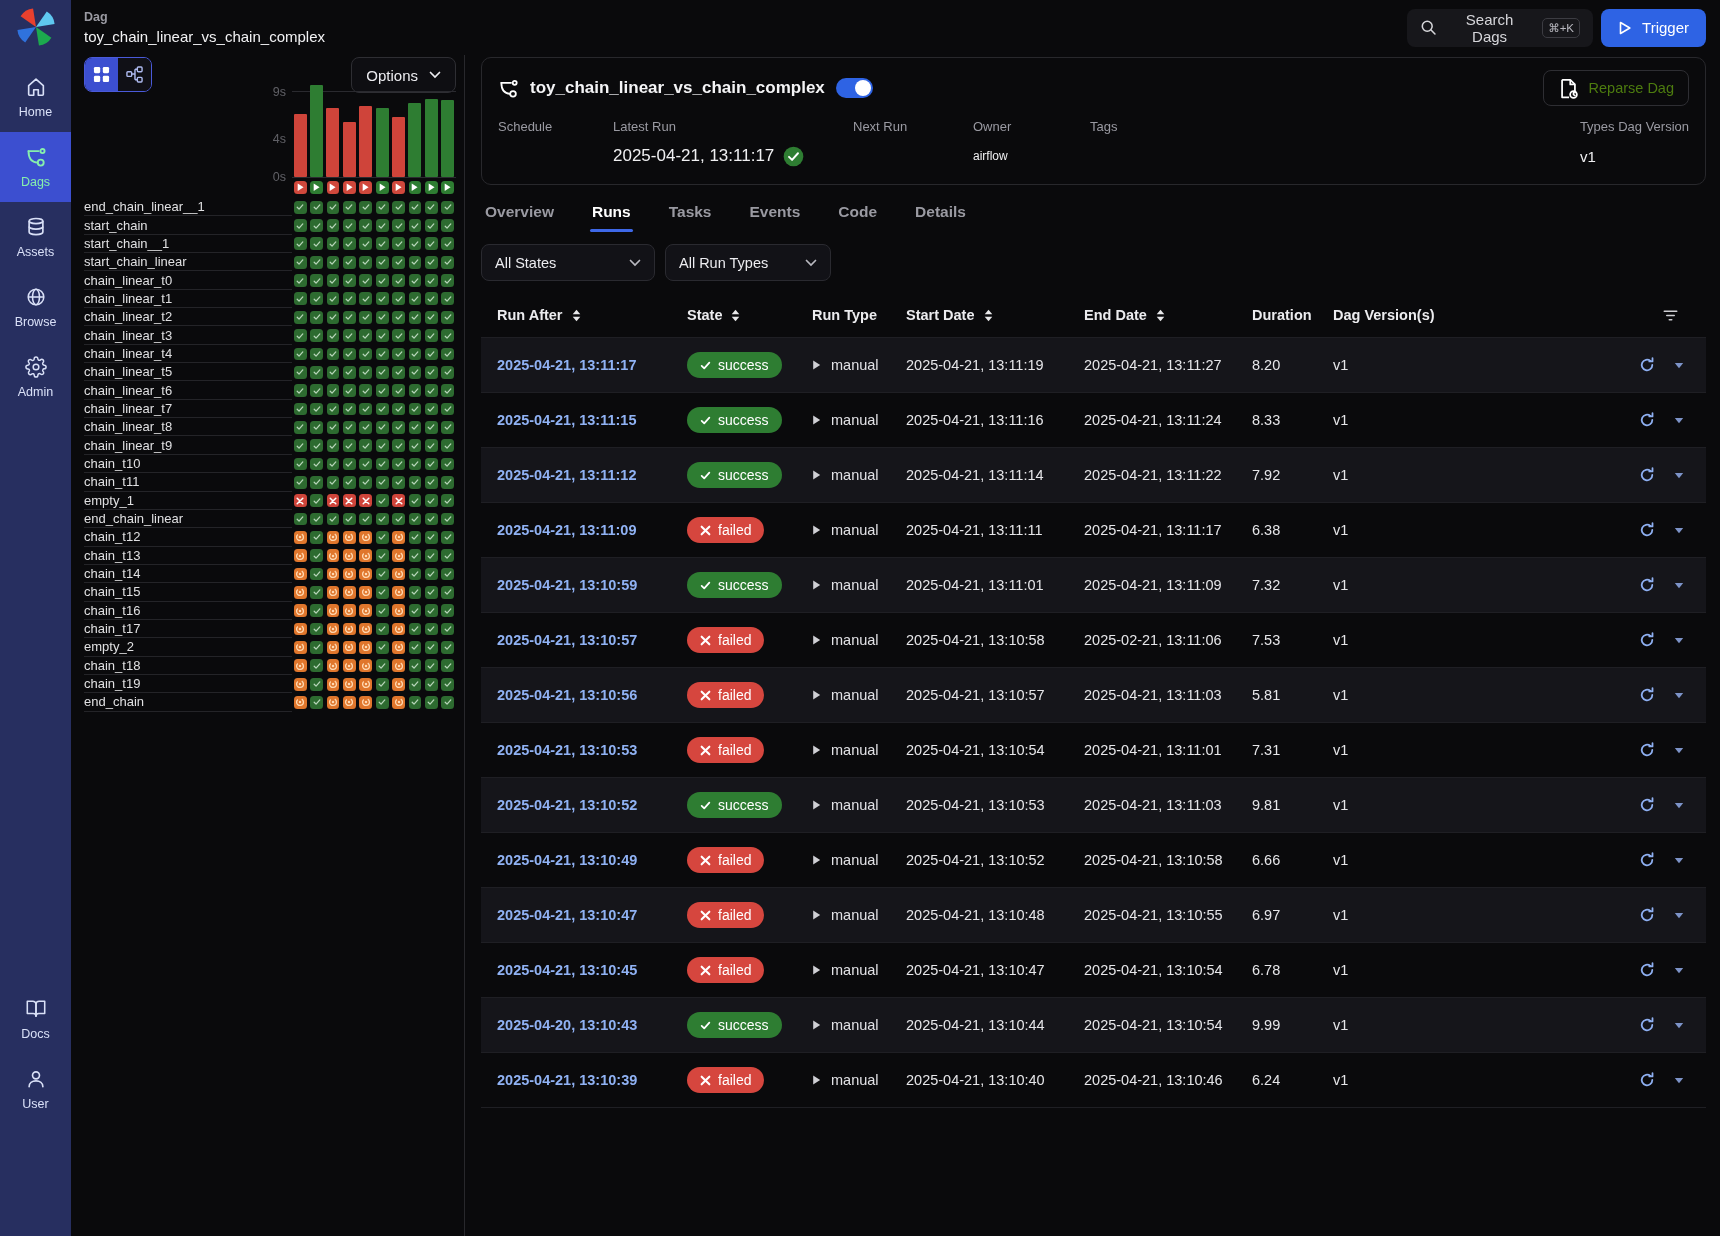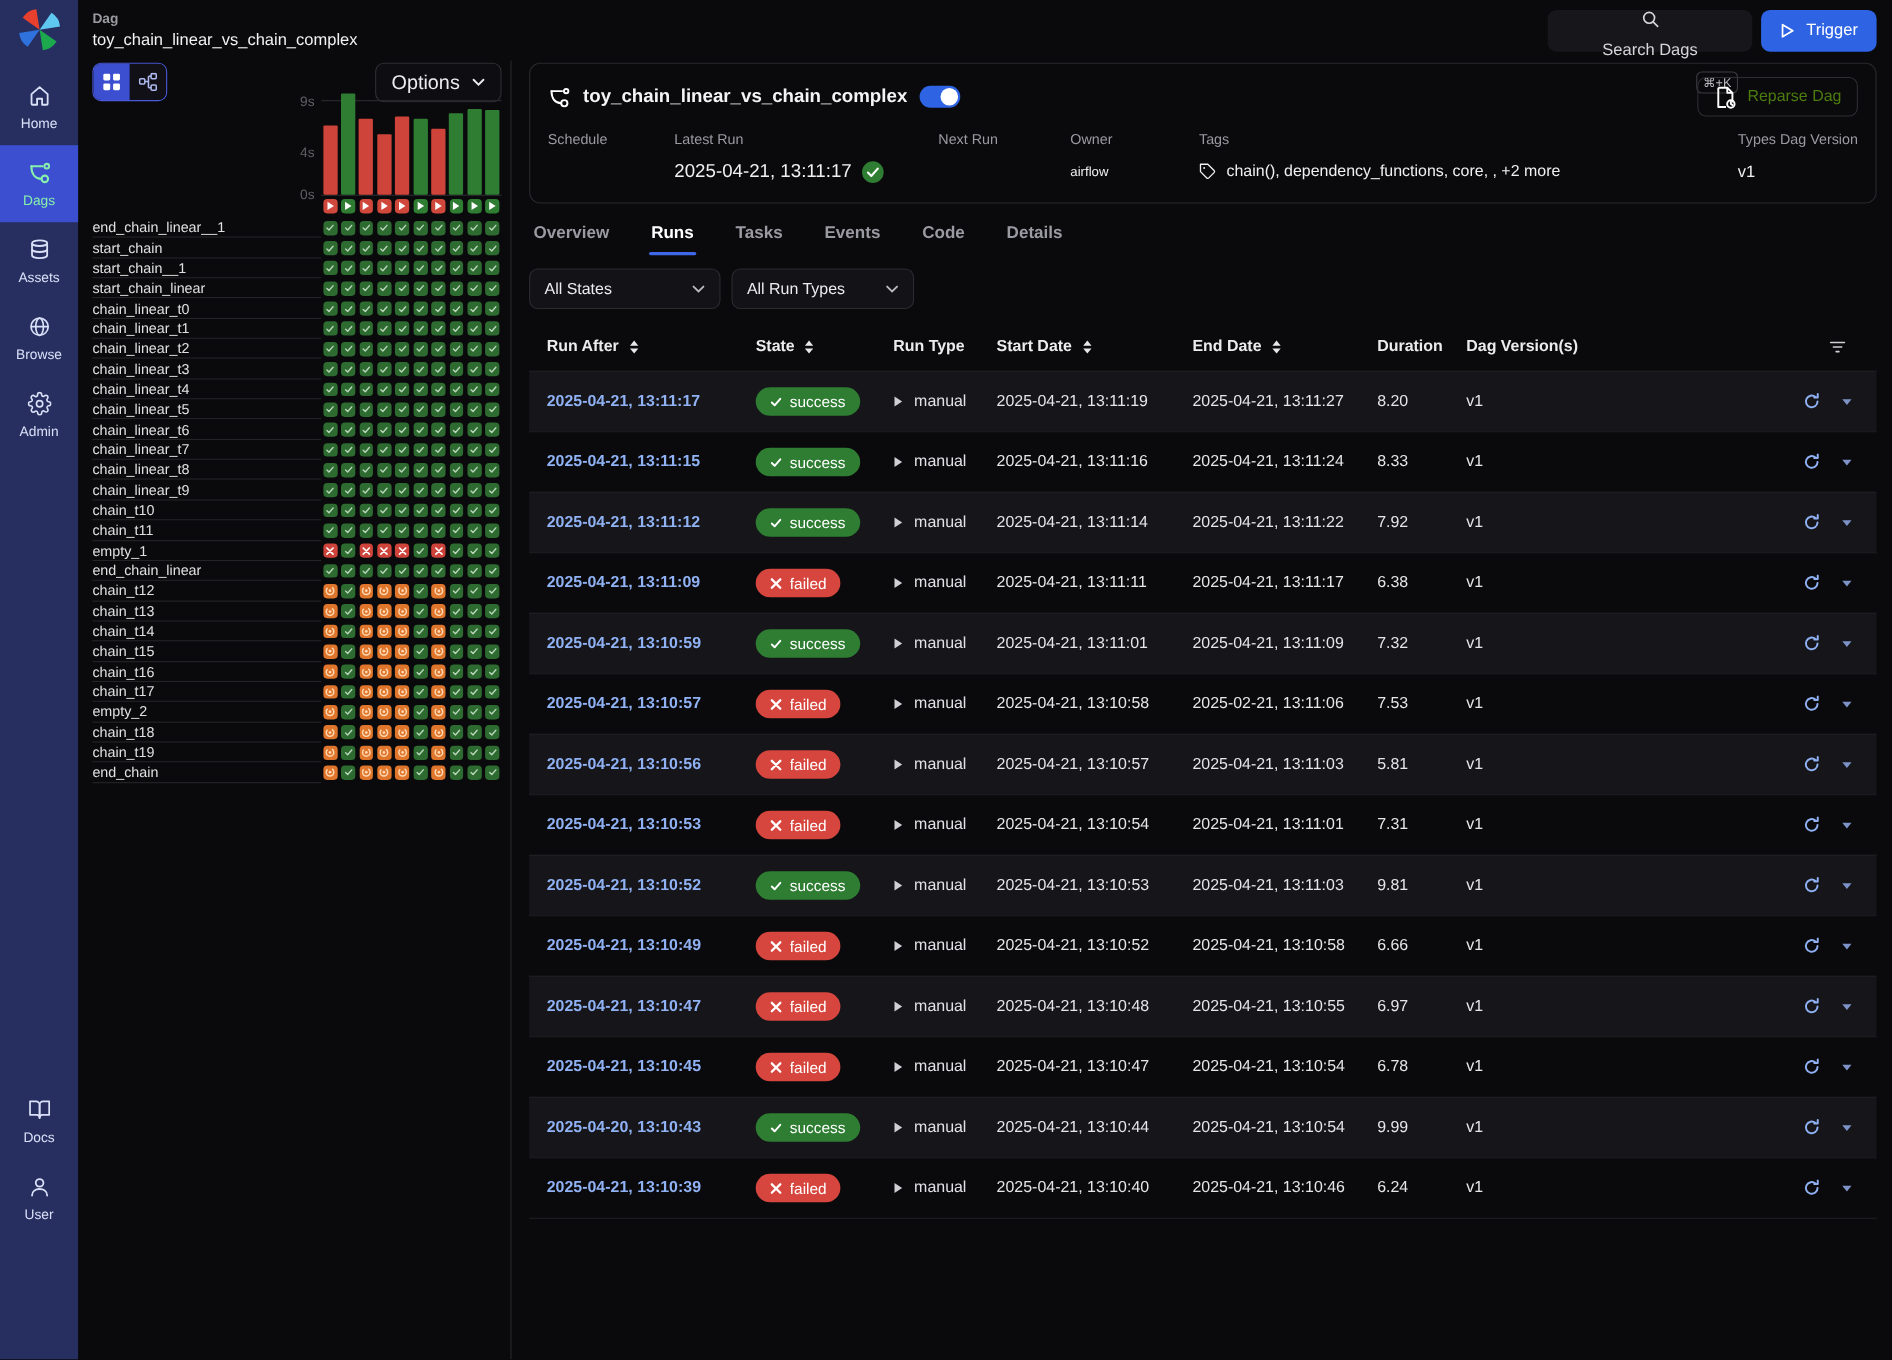--- a/index.html
+++ b/index.html
@@ -17,36 +17,36 @@
   .nav-item.active { background:#3c4fd0; color:#86efac; }
   .nav-spacer { flex:1; }
   .nav-bottom { padding-bottom:112px; }
 
   
   .main-col { flex:1; display:flex; flex-direction:column; min-width:0; }
   .topbar { height:55px; flex-shrink:0; display:flex; align-items:center; justify-content:space-between; padding:0 14px 0 13px; }
   .bc { font-size:12.5px; color:#9a9aa2; font-weight:700; margin-bottom:4px; }
   .pt { font-size:15px; color:#f2f2f4; }
   .topbar-right { display:flex; align-items:center; gap:8px; }
-  .search { display:flex; align-items:center; gap:11px; background:#17171b; border:none; border-radius:8px; height:38px; padding:0 13px; color:#d6d6da; font-size:15px; width:186px; cursor:pointer; font-family:inherit;flex-direction:column; }
+  .search { display:flex; align-items:center; gap:11px; background:#17171b; border:none; border-radius:8px; height:38px; padding:0 13px; color:#d6d6da; font-size:15px; width:186px; cursor:pointer; font-family:inherit; }
   .search .icn svg { width:17px; height:17px; }
   .search kbd { margin-left:auto; border:1px solid #3c3c42; border-radius:5px; font-size:11.5px; padding:2px 5px; color:#b9b9c0; font-family:inherit; }
   .trigger { display:flex; align-items:center; gap:10px; background:#2e63e4; color:#fff; border:none; border-radius:8px; height:38px; padding:0 17px; font-size:15px; cursor:pointer; font-family:inherit; }
   .trigger .icn svg { width:14px; height:14px; }
 
   .content { flex:1; display:flex; min-height:0; }
 
   
   .grid-panel { width:394px; flex-shrink:0; border-right:1px solid #28282c; padding:2px 8px 0 13px; position:relative; }
   .grid-toolbar { display:flex; justify-content:space-between; align-items:flex-start; }
   .view-toggle { display:flex; border:1px solid #4a5ada; border-radius:8px; overflow:hidden; }
   .vt-btn { width:33px; height:33px; display:flex; align-items:center; justify-content:center; background:#101016; color:#aebaf0; border:none; cursor:pointer; }
   .vt-btn.active { background:#3c4fd0; color:#fff; }
   .vt-btn svg { width:17px; height:17px; }
-  .options-btn { display:flex; align-items:center; gap:11px; height:36px; padding:0 14px; background:#0e0e12; border:1px solid #2e2e33; border-radius:8px; color:#ececf0; font-size:18px; cursor:pointer; font-family:inherit; }
+  .options-btn { display:flex; align-items:center; gap:11px; height:36px; padding:0 14px; background:#0e0e12; border:1px solid #2e2e33; border-radius:8px; color:#ececf0; font-size:15px; cursor:pointer; font-family:inherit; }
   .options-btn svg { width:12px; height:8px; }
 
   .grid-body { position:absolute; top:23px; left:13px; right:8px; }
   .chart-zone { position:relative; width:164px; margin-left:auto; height:100px; border-bottom:1px solid #2c2c31; }
   .gridline { position:absolute; left:0; right:0; bottom:84.6px; height:1px; background:#2a2a2f; }
   .bars { position:absolute; inset:0; display:flex; align-items:flex-end; }
   .bar-slot { width:16.4px; display:flex; justify-content:center; align-items:flex-end; height:100%; }
   .bar { width:13px; border-radius:1px; cursor:pointer; }
   .ytick { position:absolute; right:170px; width:30px; text-align:right; font-size:12.5px; color:#606066; transform:translateY(50%); }
 
@@ -3169,29 +3169,20 @@
                 </div>
               </div>
               <div class="field f-owner">
                 <div class="lbl">Owner</div>
                 <div class="val">
                   <span>airflow</span>
                 </div>
               </div>
               <div class="field f-tags">
                 <div class="lbl">Tags</div>
-                <div class="val">
-                  <span class="icn">
-                    <svg viewBox="0 0 24 24" fill="none" stroke="currentColor" stroke-width="1.8" stroke-linejoin="round">
-                      <path d="M20.6 13.4 13.4 20.6a2 2 0 0 1-2.8 0L2 12V2h10l8.6 8.6a2 2 0 0 1 0 2.8Z"></path>
-                      <circle cx="7" cy="7" r="1.3" fill="currentColor" stroke="none"></circle>
-                    </svg>
-                  </span>
-                  <span>chain(), dependency_functions, core, , +2 more</span>
-                </div>
               </div>
               <div class="field f-latest-dag-version">
                 <div class="lbl">Types Dag Version</div>
                 <div class="val">
                   <span>v1</span>
                 </div>
               </div>
             </div>
         </div>
 

